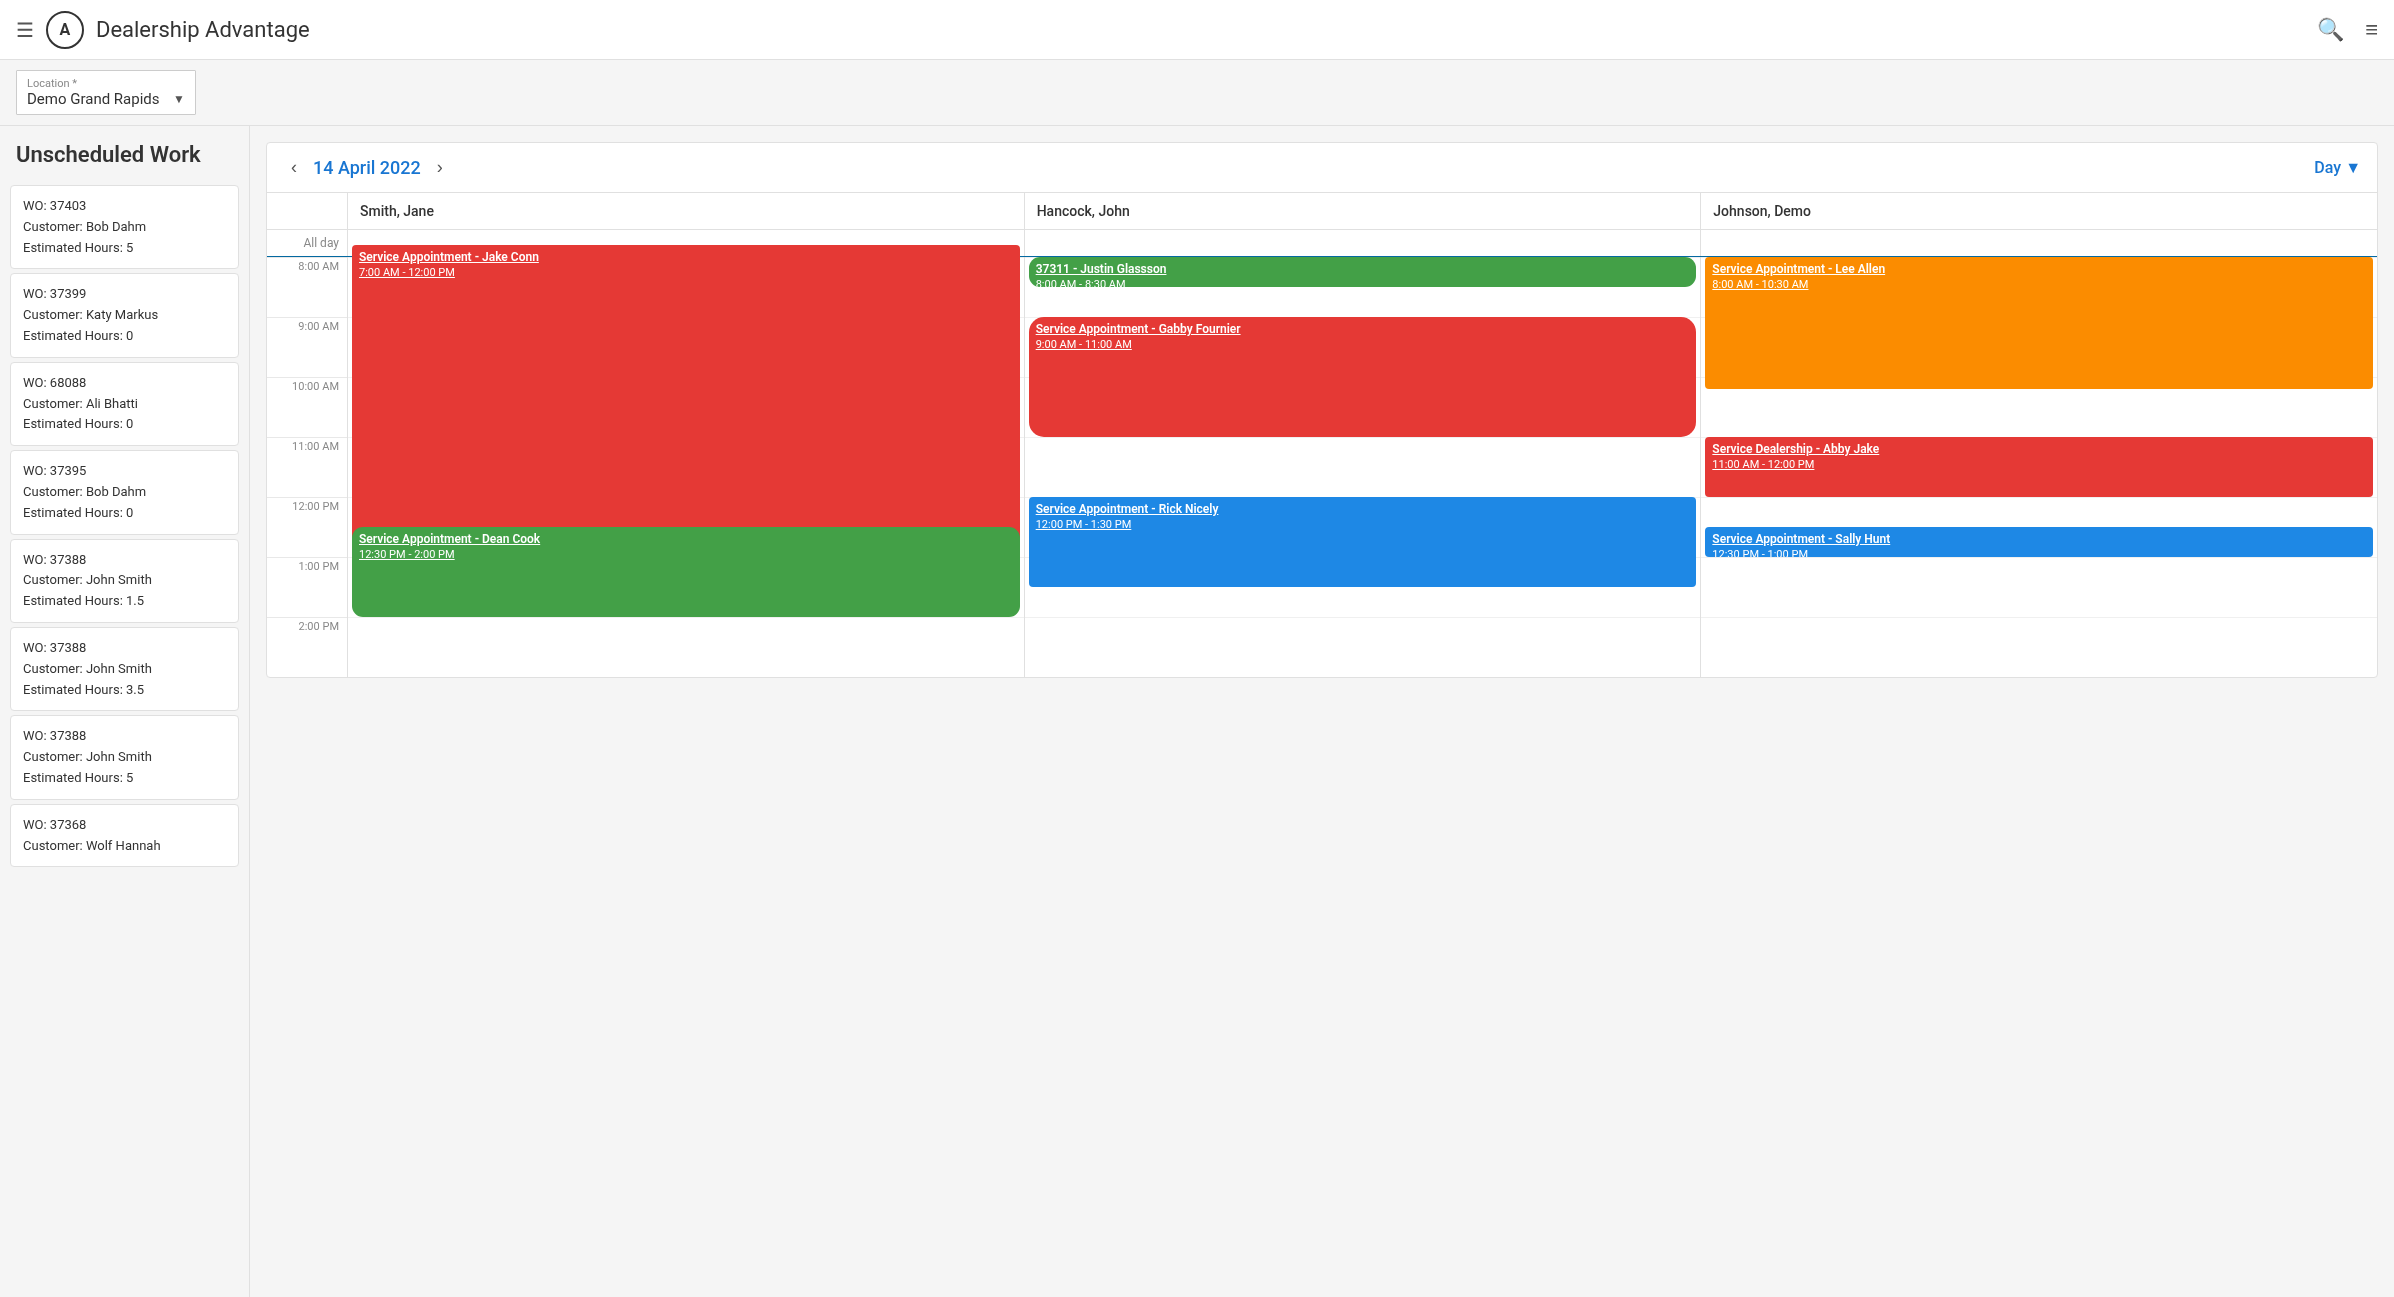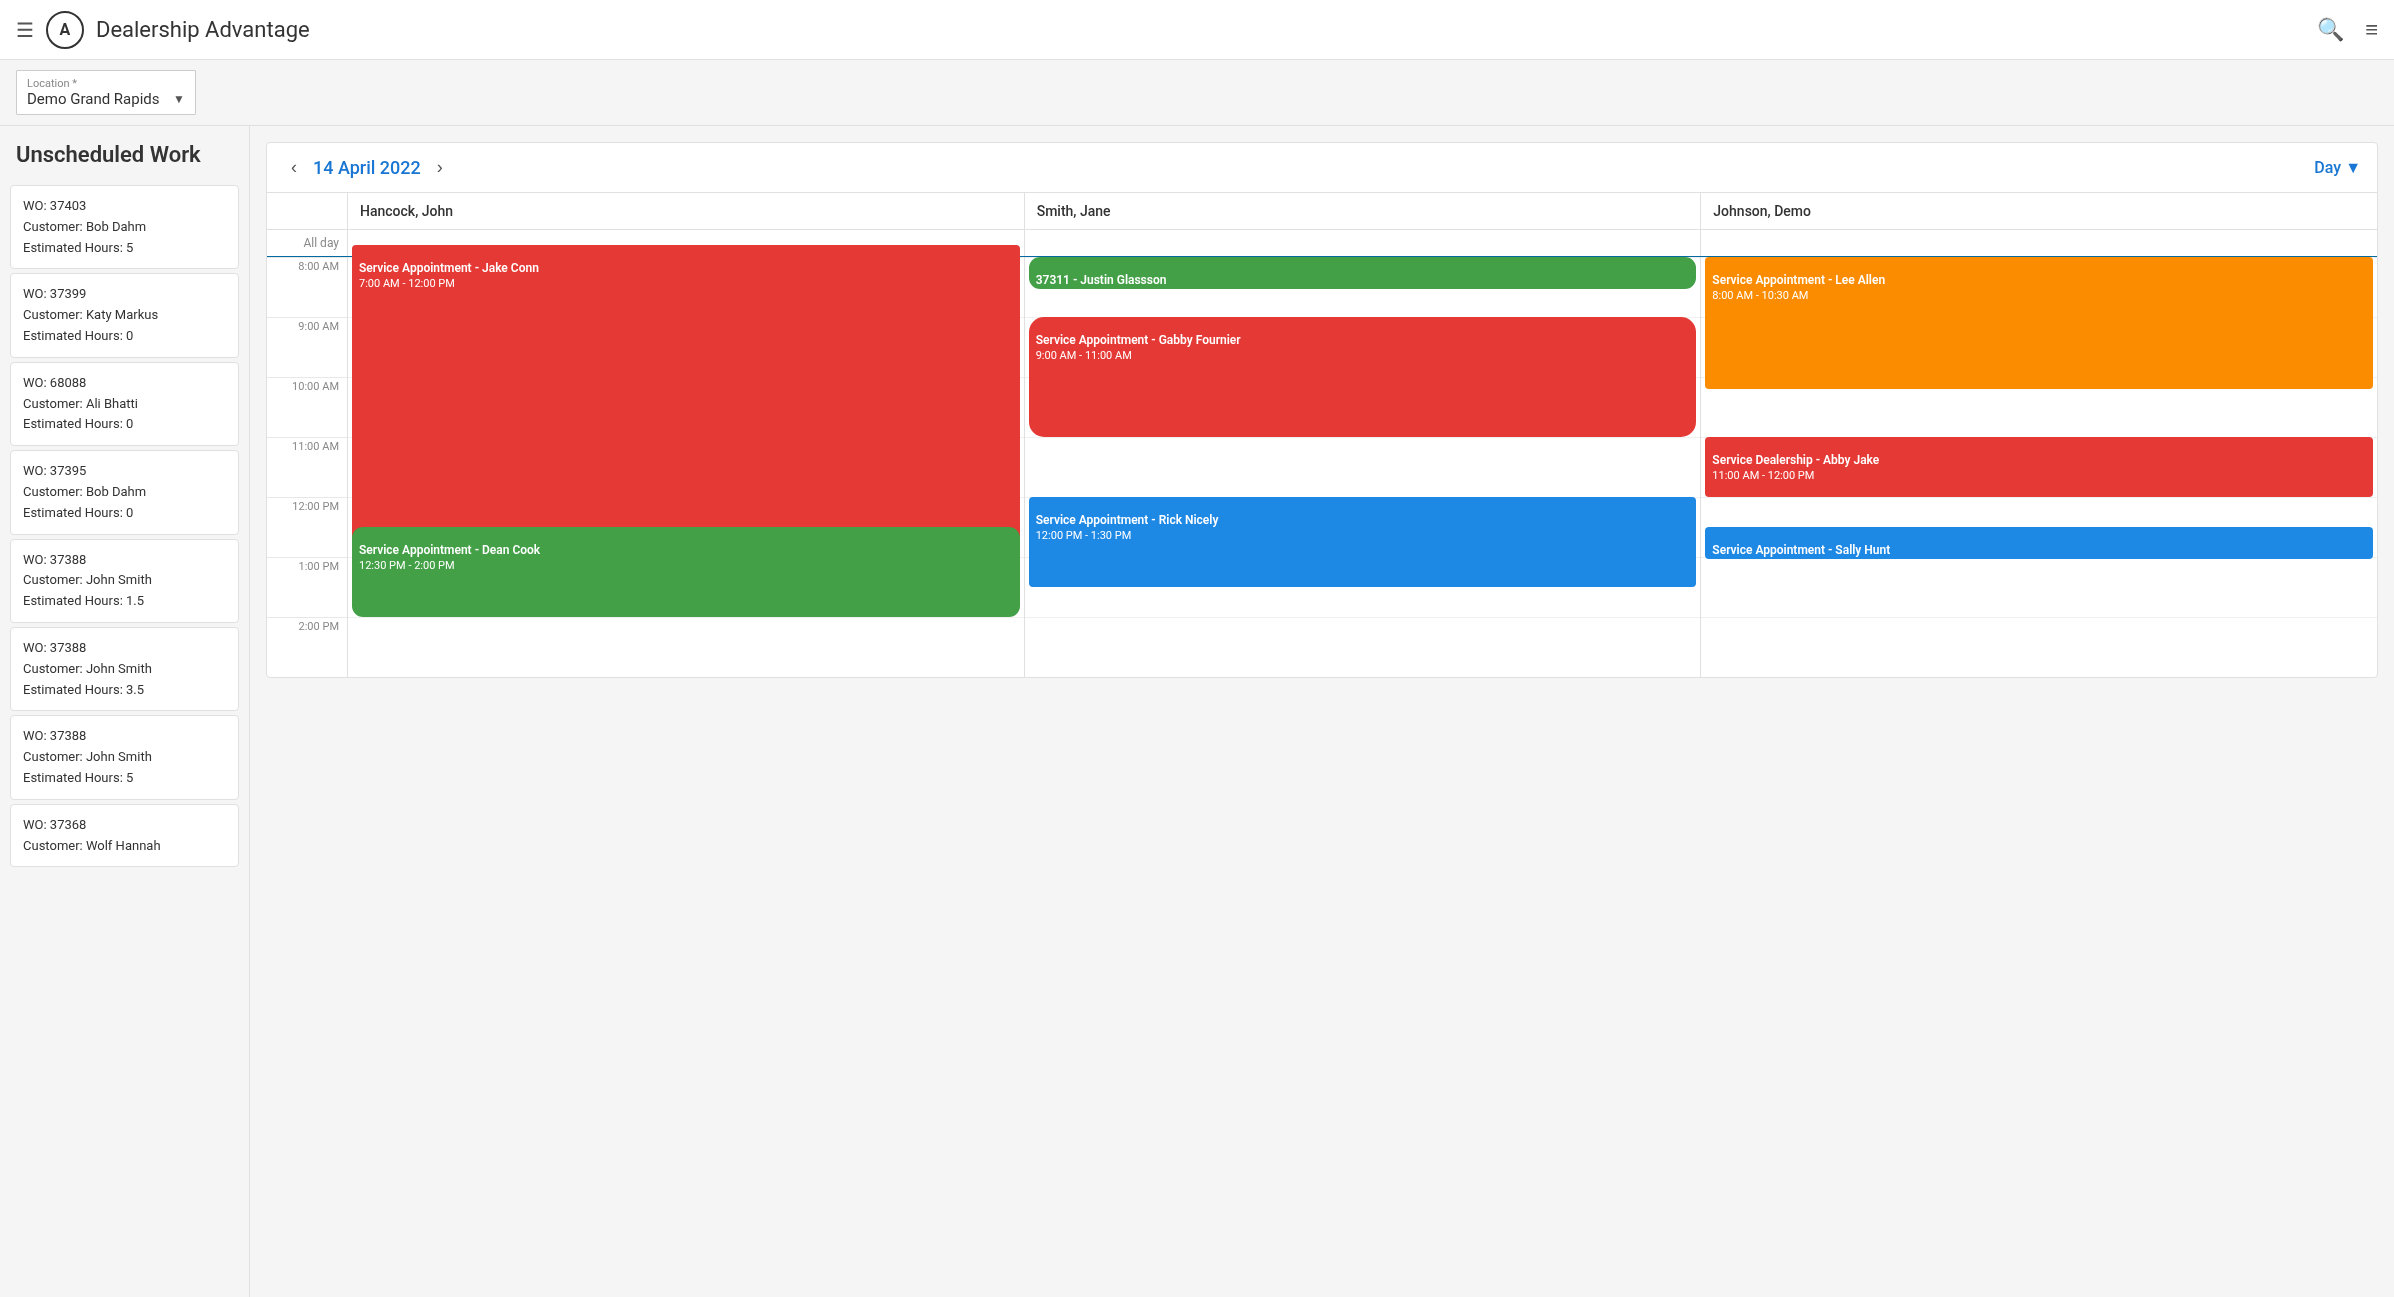--- a/index.html
+++ b/index.html
@@ -188,25 +188,26 @@
       height: 60px;
       border-top: 1px solid #f0f0f0;
     }
 
     
     .appointment {
       position: absolute;
       left: 4px;
       right: 4px;
       border-radius: 4px;
-      padding: 16px 7px;
+      padding: 5px 7px;
       color: #fff;
       font-size: 12px;
       overflow: hidden;
       cursor: pointer;
+      text-decoration: underline;
     }
     .appointment .appt-title { font-weight: 600; font-size: 12px; }
     .appointment .appt-time { font-size: 11px; margin-top: 2px; }
 
     .color-red { background-color: #e53935; }
     .color-green { background-color: #43a047; border-radius: 11px; }
     .color-blue { background-color: #1e88e5; }
     .color-orange { background-color: #fb8c00; }
 
     
@@ -297,22 +298,22 @@
         <div class="cal-view-selector">
           <span>Day</span>
           <span>▼</span>
         </div>
       </div>
 
       <div class="cal-grid">
 
         <div class="cal-cols-header">
           <div class="time-gutter"></div>
+          <div class="tech-col-header">Smith, Jane</div>
           <div class="tech-col-header">Hancock, John</div>
-          <div class="tech-col-header">Smith, Jane</div>
           <div class="tech-col-header">Johnson, Demo</div>
         </div>
 
         <div class="allday-row">
           <div class="allday-label">All day</div>
           <div class="allday-cell"></div>
           <div class="allday-cell"></div>
           <div class="allday-cell"></div>
         </div>
 

